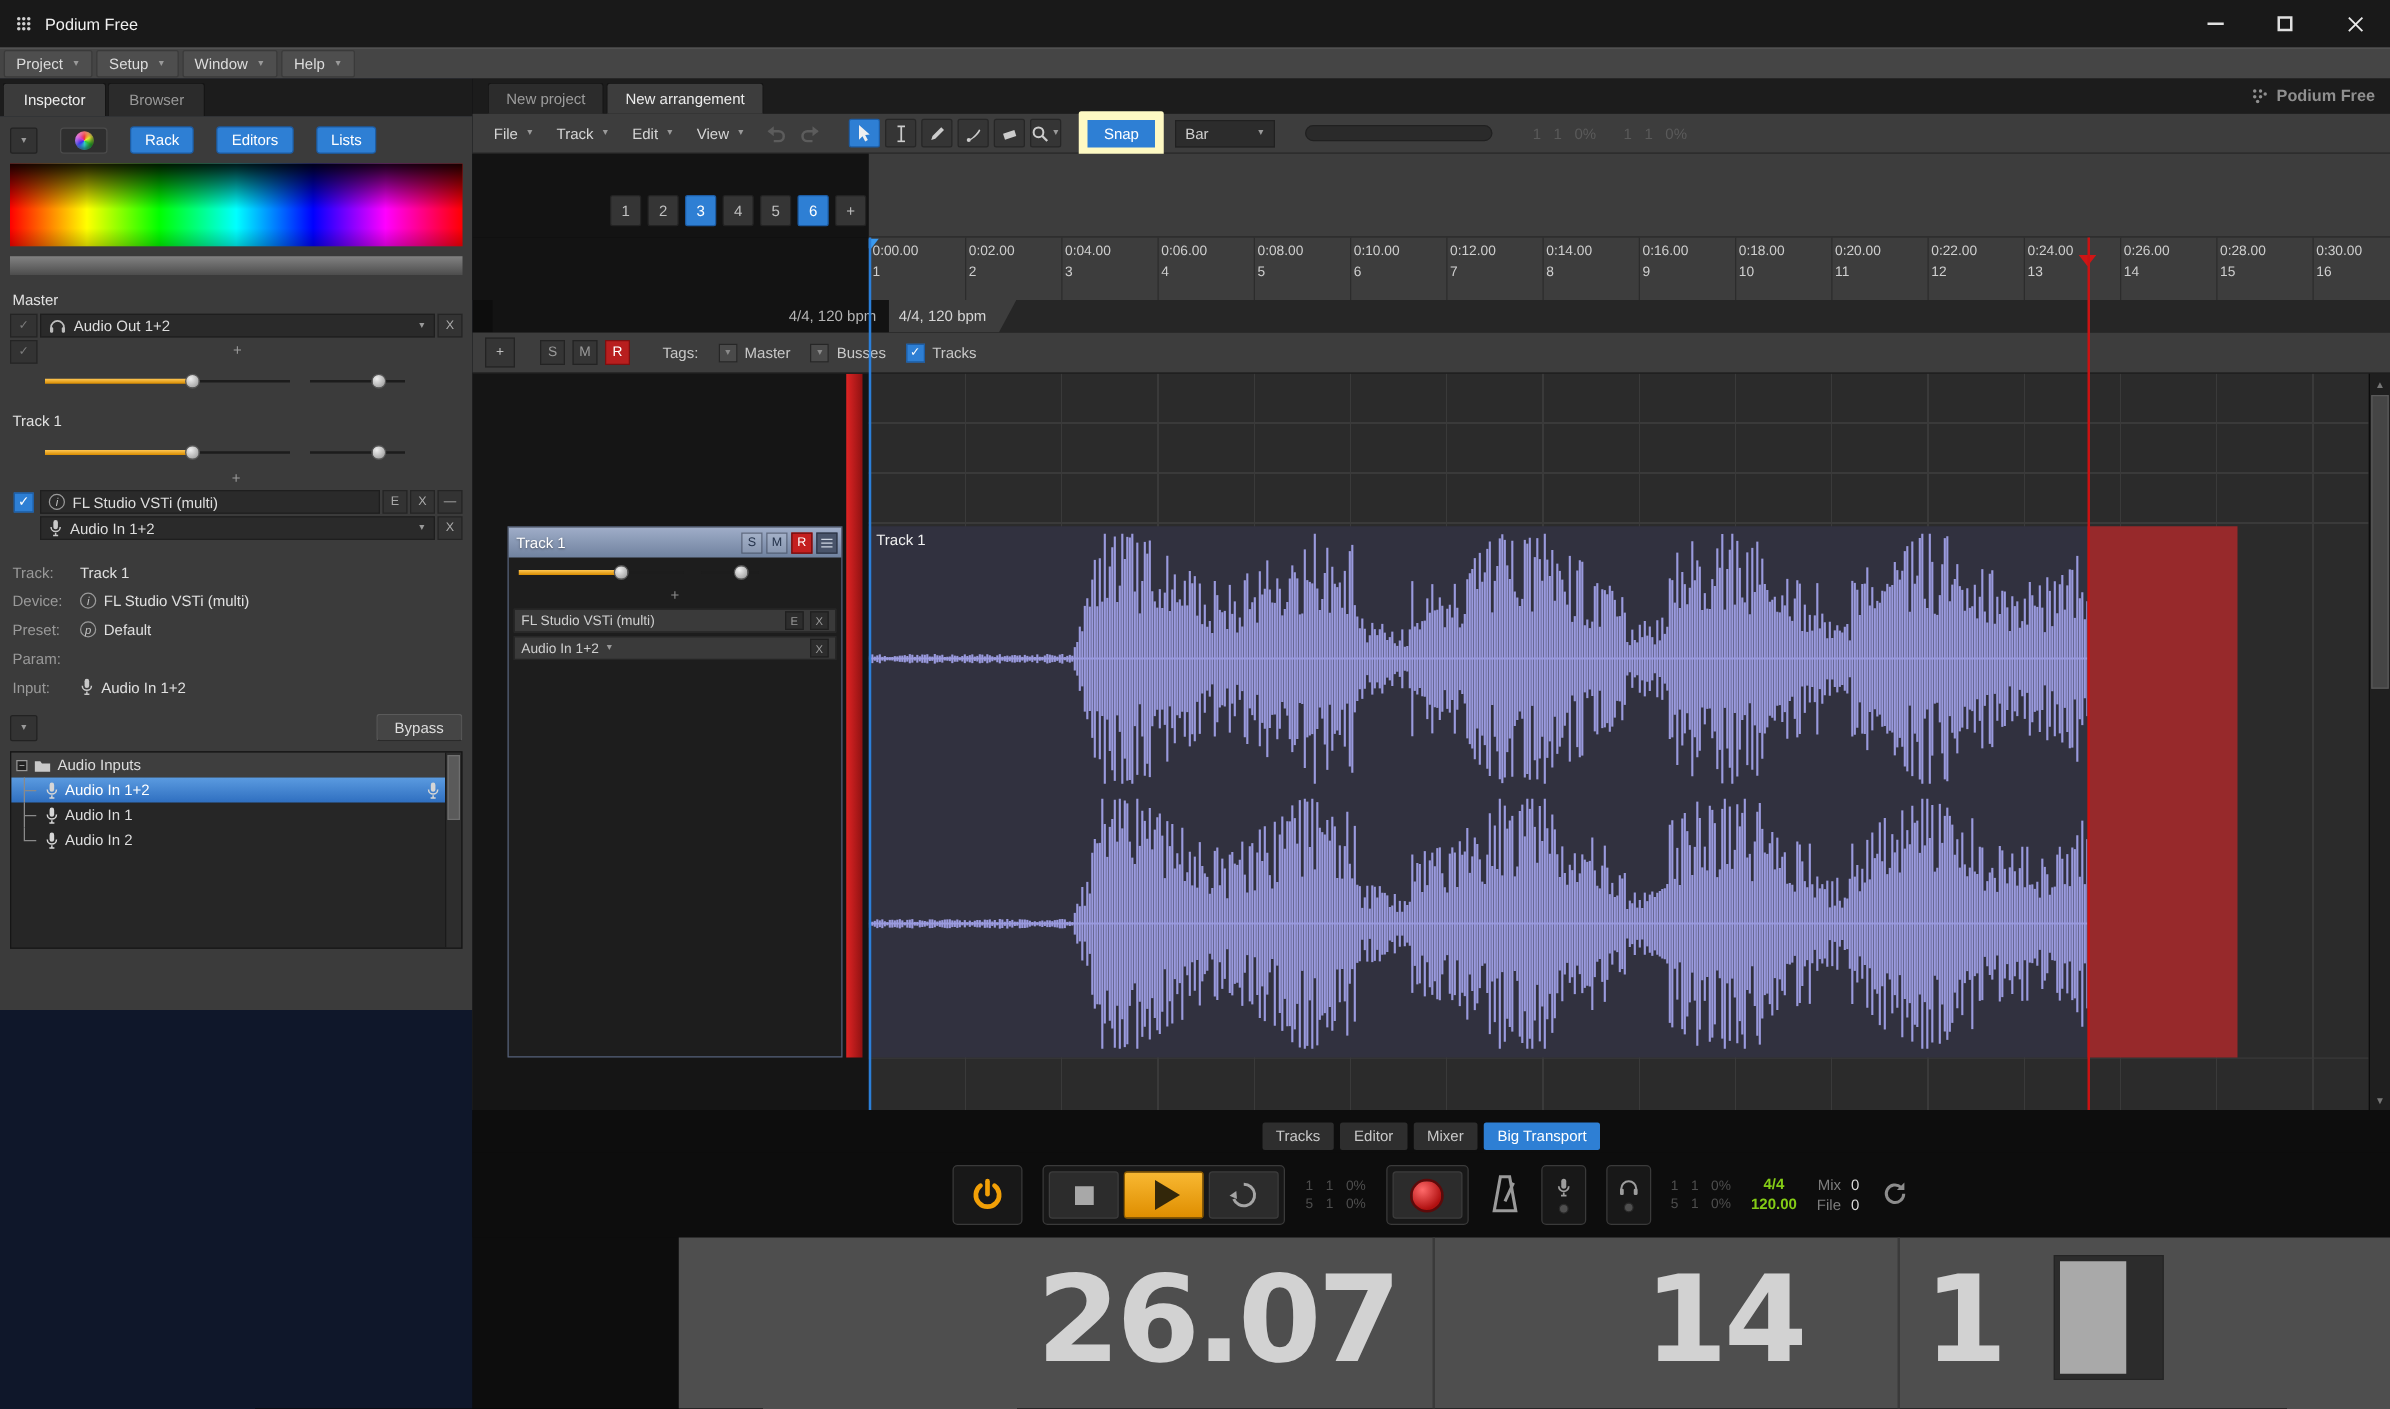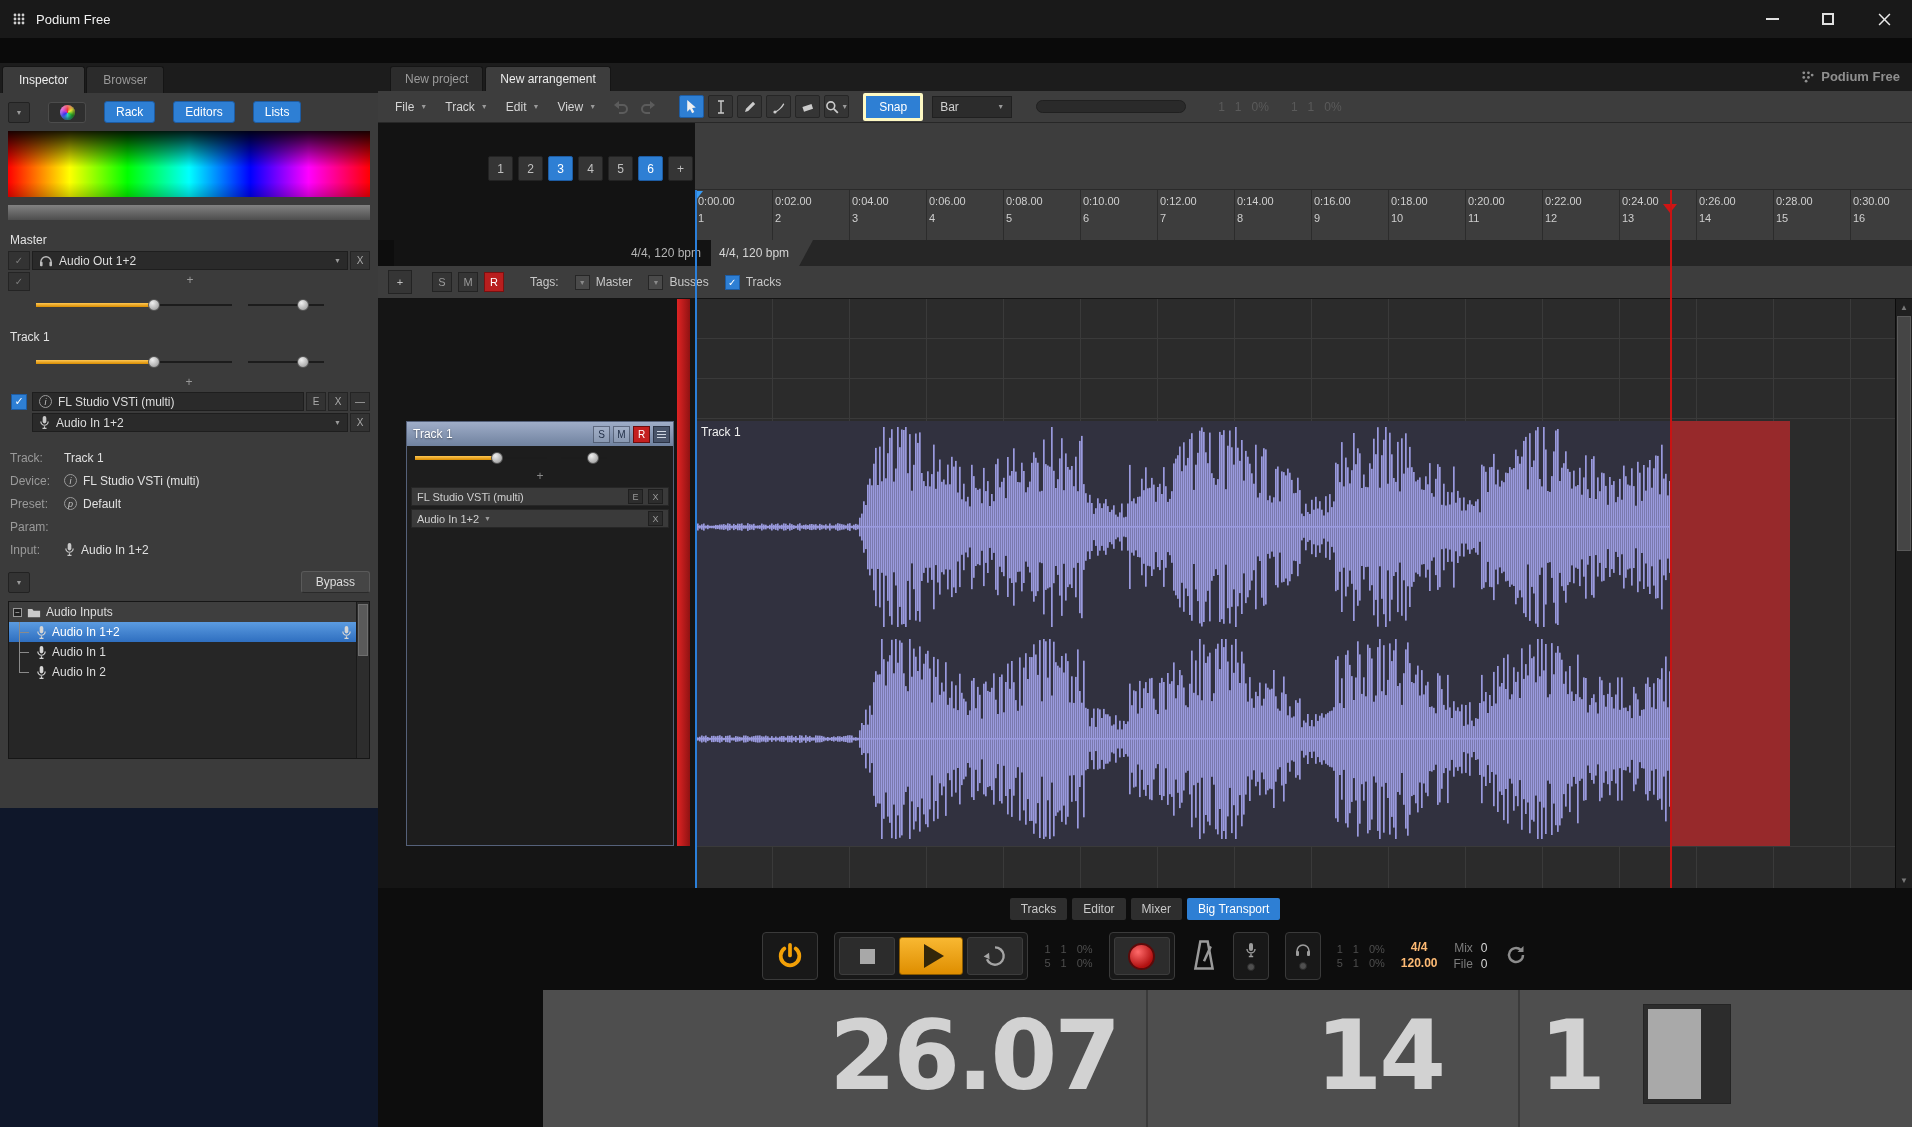--- a/index.html
+++ b/index.html
@@ -76,21 +76,21 @@
 .rpane{position:absolute;left:378px;top:63px;right:0;bottom:0;background:#0d0d0d}
 .ptabs{position:absolute;top:0;left:0;right:0;height:28px;background:#1c1c1c;display:flex;align-items:flex-end;padding-left:12px;gap:2px}
 .ptab{padding:5px 14px;background:#2c2c2c;color:#9c9c9c;border:1px solid #151515;border-bottom:none;border-radius:3px 3px 0 0}
 .ptab.active{background:#3d3d3d;color:#ececec}
 .logo{position:absolute;right:12px;top:6px;display:flex;gap:7px;align-items:center;color:#8f8f8f;font-weight:bold;font-size:13px}
 .toolbar{position:absolute;top:28px;left:0;right:0;height:32px;background:#3d3d3d;border-bottom:1px solid #272727;display:flex;align-items:center;gap:4px;padding:0 10px}
 .tmenu{display:flex;align-items:center;gap:6px;padding:4px 7px;color:#d5d5d5}
 .icon-btn{width:25px;height:23px;background:#353535;border:1px solid #262626;display:flex;align-items:center;justify-content:center;border-radius:2px;gap:2px}
 .icon-btn.plain{background:transparent;border-color:transparent}
 .icon-btn.active{background:#2e7fd4;border-color:#1d5ca3}
-.snap-btn{padding:4px 13px;background:#2e7fd4;border:3px solid #fef9c3;color:#fff;border-radius:2px;margin-left:10px}
+.snap-btn{padding:4px 13px;background:#2e7fd4;border:7px solid #fef9c3;color:#fff;border-radius:2px;margin-left:10px}
 .bar-sel{width:80px;height:22px;background:#2c2c2c;border:1px solid #202020;display:flex;align-items:center;justify-content:space-between;padding:0 7px;color:#d0d0d0;margin-left:5px}
 .groove{width:150px;height:13px;background:#2a2a2a;border:1px solid #202020;border-radius:7px;margin-left:20px}
 .gcounters{display:flex;gap:22px;color:#5a5a5a;margin-left:28px}
 .gc-group{display:flex;gap:10px}
 
 .rowA{position:absolute;top:60px;left:0;right:0;height:67px}
 .rowA-left{position:absolute;left:0;top:0;width:317px;height:100%;background:#131313}
 .zoom-row{position:absolute;left:110px;bottom:9px;display:flex;gap:5px}
 .zoom-btn{width:25px;height:25px;background:#353535;border:1px solid #232323;color:#c0c0c0;display:flex;align-items:center;justify-content:center;border-radius:2px}
 .zoom-btn.active{background:#2e7fd4;border-color:#1d5ca3;color:#fff}
@@ -158,21 +158,21 @@
 .t-power{width:56px;height:48px}
 .t-group{padding:4px;gap:4px}
 .t-btn{width:56px;height:38px;background:#2c2c2c;border:1px solid #3d3d3d;border-radius:3px;display:flex;align-items:center;justify-content:center}
 .t-play{width:64px;background:linear-gradient(#f8b832,#df8e00);border-color:#8a5a00}
 .play-tri{width:0;height:0;border-left:20px solid #33270a;border-top:12px solid transparent;border-bottom:12px solid transparent;margin-left:5px}
 .stop-sq{width:15px;height:15px;background:#a8a8a8}
 .rec-circle{width:27px;height:27px;border-radius:50%;background:radial-gradient(circle at 35% 30%,#ff6a6a,#b01010 72%);border:2px solid #5c0a0a}
 .tcount{display:grid;grid-template-columns:repeat(3,auto);gap:2px 10px;color:#4e4e4e;font-size:11px;text-align:right}
 .t-mon{width:36px;height:48px;flex-direction:column;gap:5px}
 .led{width:8px;height:8px;border-radius:50%;background:#4f4f4f;border:1px solid #2a2a2a}
-.t-sig{text-align:center;color:#fdba74;font-weight:bold;line-height:1.3}
+.t-sig{text-align:center;color:#84cc16;font-weight:bold;line-height:1.3}
 .t-mix{display:grid;grid-template-columns:auto auto;gap:2px 8px}
 .t-mix .lab{color:#7d7d7d;text-align:right}
 .t-mix .val{color:#d8d8d8;text-align:right}
 .bigd{position:absolute;top:927px;left:165px;width:1417px;height:137px;background:#4e4e4e;font-family:"DejaVu Sans",sans-serif}
 .bd-div{position:absolute;top:0;bottom:0;width:2px;background:#3a3a3a}
 .bd-num{position:absolute;color:#d2d2d2;font-size:96px;font-weight:bold;top:50%;transform:translateY(-53%);letter-spacing:-3px;text-align:right}
 .bd-time{left:0;width:575px}
 .bd-bar{left:605px;width:295px}
 .bd-beat{left:975px;width:85px}
 .bd-meter{position:absolute;left:1100px;top:14px;width:88px;height:100px;background:#2c2c2c;border:1px solid #242424}
@@ -208,20 +208,38 @@
           <span class="tb-max-ico"></span>
         </div>
       <div class="tb-btn">
           <svg width="13" height="13" viewBox="0 0 12 12">
             <path d="M1 1l10 10M11 1L1 11" stroke="#e8e8e8" stroke-width="1.4"></path>
           </svg>
         </div>
     </div>
   </div>
 
+  <div class="menubar" id="menubar-items">
+      <div class="menu-item">
+        <span>Project</span>
+        <span class="dd">▼</span>
+      </div>
+      <div class="menu-item">
+        <span>Setup</span>
+        <span class="dd">▼</span>
+      </div>
+      <div class="menu-item">
+        <span>Window</span>
+        <span class="dd">▼</span>
+      </div>
+      <div class="menu-item">
+        <span>Help</span>
+        <span class="dd">▼</span>
+      </div>
+    </div>
 
   <div class="lpanel">
     <div class="lp-tabs">
       <div class="lp-tab active">Inspector</div>
       <div class="lp-tab">Browser</div>
     </div>
     <div class="lp-body">
       <div class="lp-toolbar">
         <div class="sq-btn">
             <span class="dd">▼</span>

